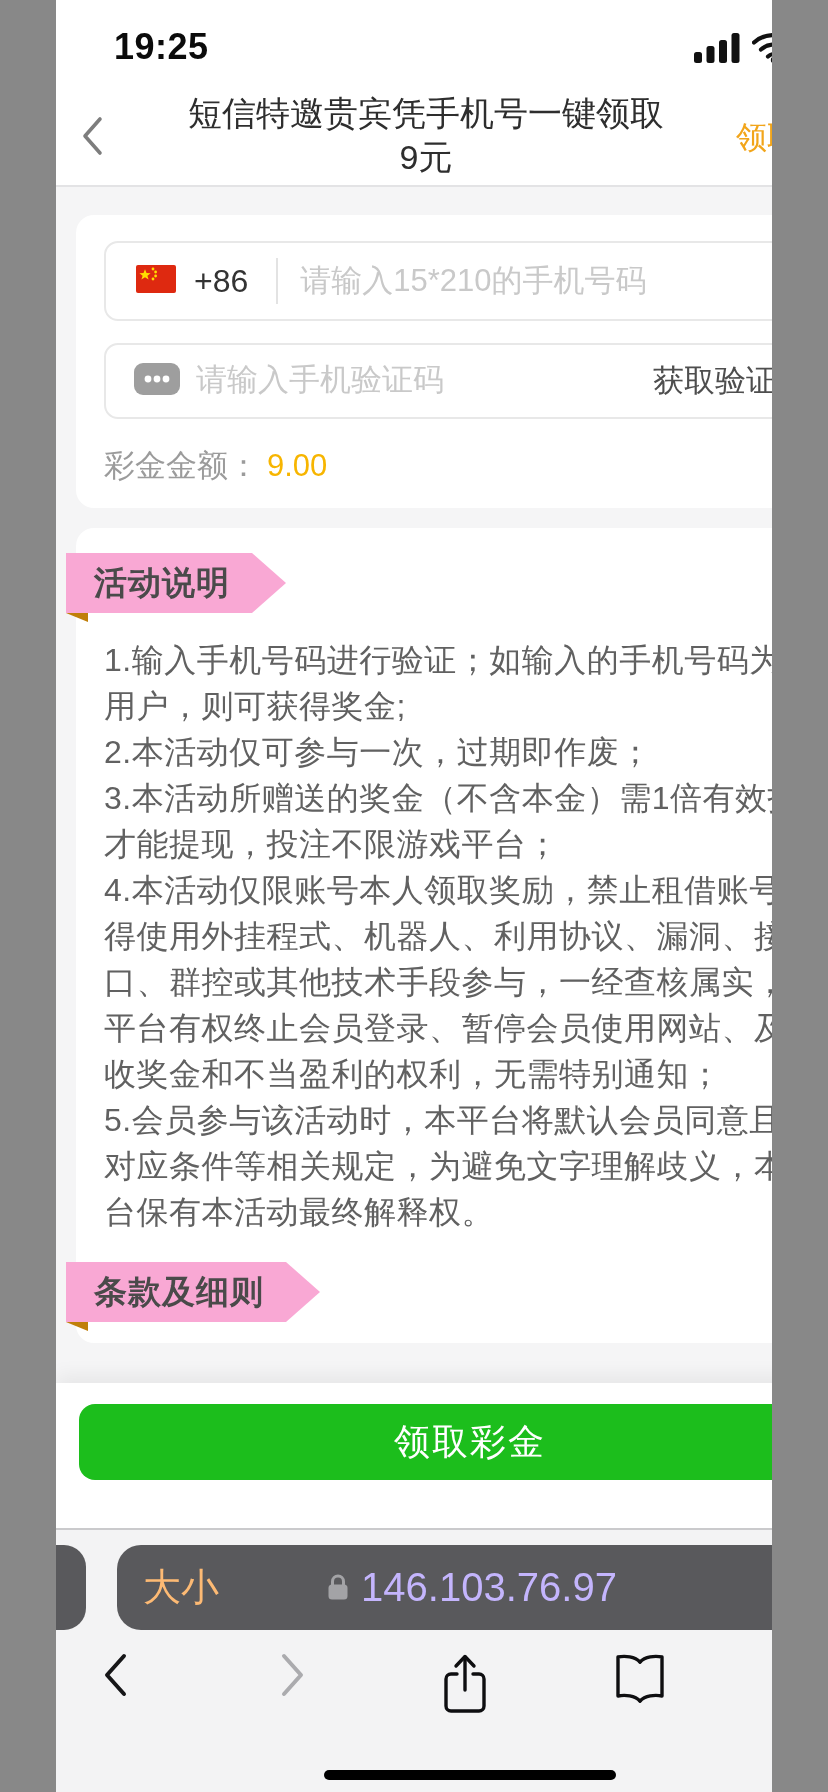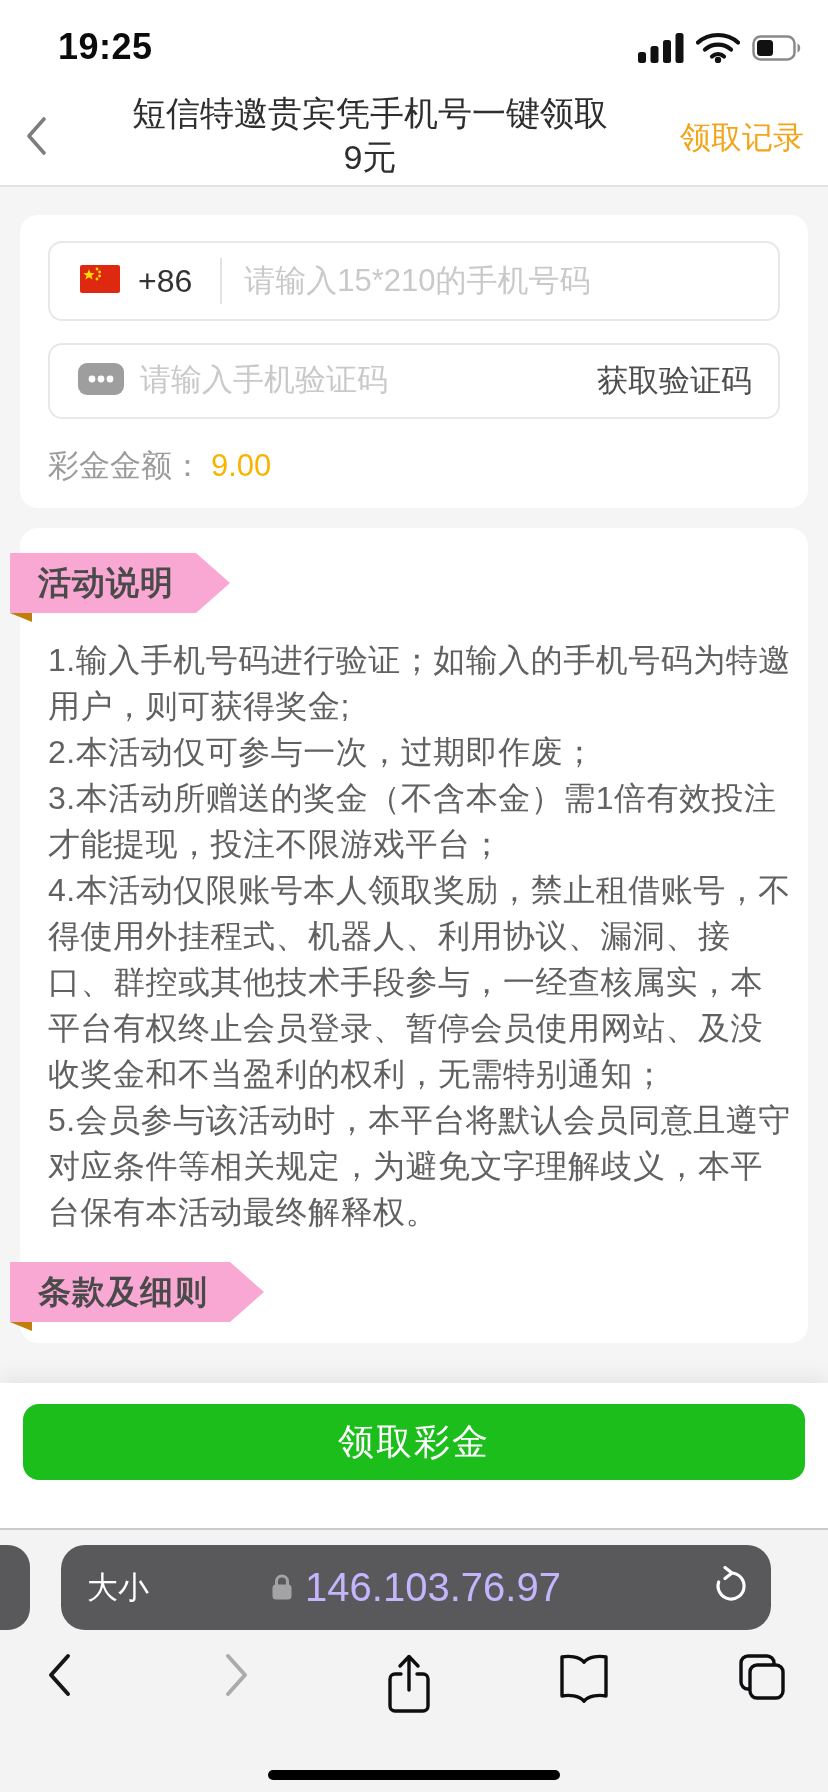--- a/index.html
+++ b/index.html
@@ -1,18 +1,18 @@
 <!DOCTYPE html>
 <html><head>
 <meta charset="utf-8">
 <style>
   * { margin:0; padding:0; box-sizing:border-box; }
   html,body { background:#888; }
   body { font-family:"Liberation Sans","DejaVu Sans",sans-serif; }
-  .phone{ position:relative; width:828px; height:1792px; margin:0 auto; background:#F5F5F6; overflow:hidden; }
+  .phone{ position:relative; width:716px; height:1792px; margin:0 auto; background:#F5F5F6; overflow:hidden; }
 
   
   .topbar{ position:absolute; top:0; left:0; width:828px; height:187px; background:#FFFFFF; border-bottom:2px solid #E3E3E5; z-index:5; }
   .status-row{ position:relative; height:88px; }
   .time{ position:absolute; left:58px; top:26px; font-size:36px; font-weight:600; color:#0B0B0B; letter-spacing:0.5px; }
   .status-icons{ position:absolute; right:26px; top:32px; display:flex; align-items:center; gap:12px; }
   .nav-row{ position:relative; height:99px; display:flex; align-items:center; padding:0 24px;gap:20px; }
   .back-btn{ width:40px; display:flex; align-items:center; justify-content:flex-start; background:none; border:none; cursor:pointer; }
   .page-title{ flex:1; text-align:center; font-size:34px; line-height:44px; font-weight:500; color:#2E2E2E; margin-top:-6px; }
   .records-link{ width:128px; text-align:right; font-size:31px; color:#F2A51A; text-decoration:none; cursor:pointer; }
@@ -47,21 +47,21 @@
   .terms-wrap{ margin-top:27px; }
 
   
   .claim-bar{ position:absolute; top:1383px; left:0; width:828px; height:145px; background:#FFFFFF; box-shadow:0 -8px 18px rgba(0,0,0,0.06); z-index:6; }
   .claim-btn{ display:block; margin:21px auto 0 auto; width:782px; height:76px; background:#1CBE1C; border:none; border-radius:16px; color:#FFFFFF; font-size:36px; cursor:pointer; font-family:inherit; letter-spacing:2px; }
 
   
   .chrome{ position:absolute; top:1528px; left:0; width:828px; height:264px; background:#F3F3F4; border-top:2px solid #CACACC; z-index:7; }
   .tab-peek{ position:absolute; left:-28px; top:15px; width:58px; height:85px; background:#59595C; border-radius:22px; cursor:pointer; }
   .urlbar{ position:absolute; left:61px; top:15px; width:710px; height:85px; background:#59595C; border-radius:24px; display:flex; align-items:center; }
-  .text-size-btn{ position:absolute; left:26px; top:0; height:85px; display:flex; align-items:center; color:#ffffff; font-size:31px; background:none; border:none; cursor:pointer; font-family:inherit; }
+  .text-size-btn{ position:absolute; left:26px; top:0; height:85px; display:flex; align-items:center; color:#fdba74; font-size:38px; background:none; border:none; cursor:pointer; font-family:inherit; }
   .url-center{ position:absolute; left:0; right:0; top:0; height:85px; display:flex; align-items:center; justify-content:center; gap:12px; color:#c4b5fd; font-size:40px; cursor:text; }
   .reload-btn{ position:absolute; right:22px; top:0; height:85px; display:flex; align-items:center; background:none; border:none; cursor:pointer; }
   .toolbar-icon{ position:absolute; top:122px; background:none; border:none; cursor:pointer; }
   .home-indicator{ position:absolute; left:268px; top:240px; width:292px; height:10px; border-radius:5px; background:#000; }
 </style>
 </head>
 <body>
 
 <div class="phone">
 

